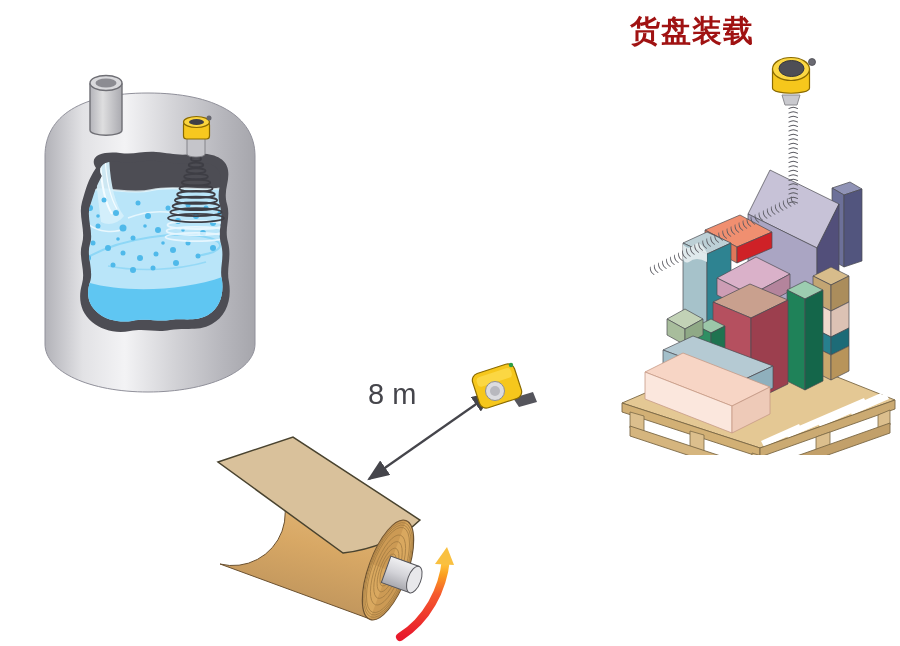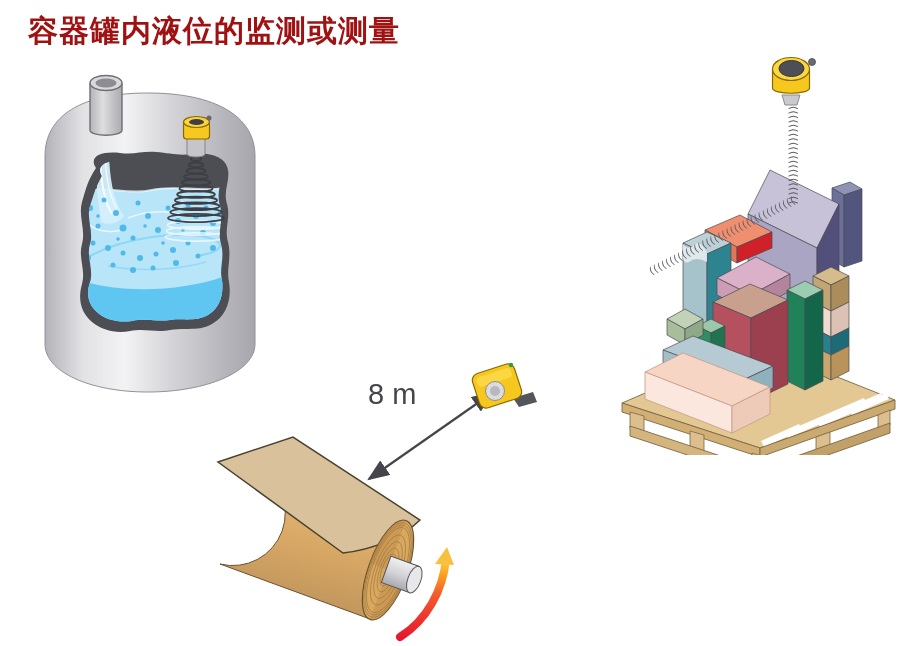--- a/index.html
+++ b/index.html
@@ -16,21 +16,21 @@
   .ln{stroke:#4a4a50;stroke-width:.7;}
   .wd{stroke:#7a6845;stroke-width:.9;}
   .beamtxt{font-family:"DejaVu Sans",sans-serif;font-size:10px;fill:#5a5a61;letter-spacing:.6px;}
   .dist{font-family:"Liberation Sans",sans-serif;font-size:29px;fill:#45454b;}
 </style>
 </head>
 <body>
 
 <div class="canvas">
 
-  <div class="title title-left">容器罐内液位的监测或测量</div>
+  <div class="title title-right">货盘装载</div>
 
   <svg class="illus tank" width="240" height="365" viewBox="0 0 240 365">
     <defs>
       <linearGradient id="tankG" x1="0" y1="0" x2="1" y2="0">
         <stop offset="0" stop-color="#b2b2b8"></stop>
           <stop offset=".18" stop-color="#e2e2e5"></stop>
         <stop offset=".38" stop-color="#f3f3f5"></stop>
           <stop offset=".62" stop-color="#d2d2d6"></stop>
         <stop offset=".85" stop-color="#b6b6bc"></stop>
           <stop offset="1" stop-color="#a6a6ac"></stop>

